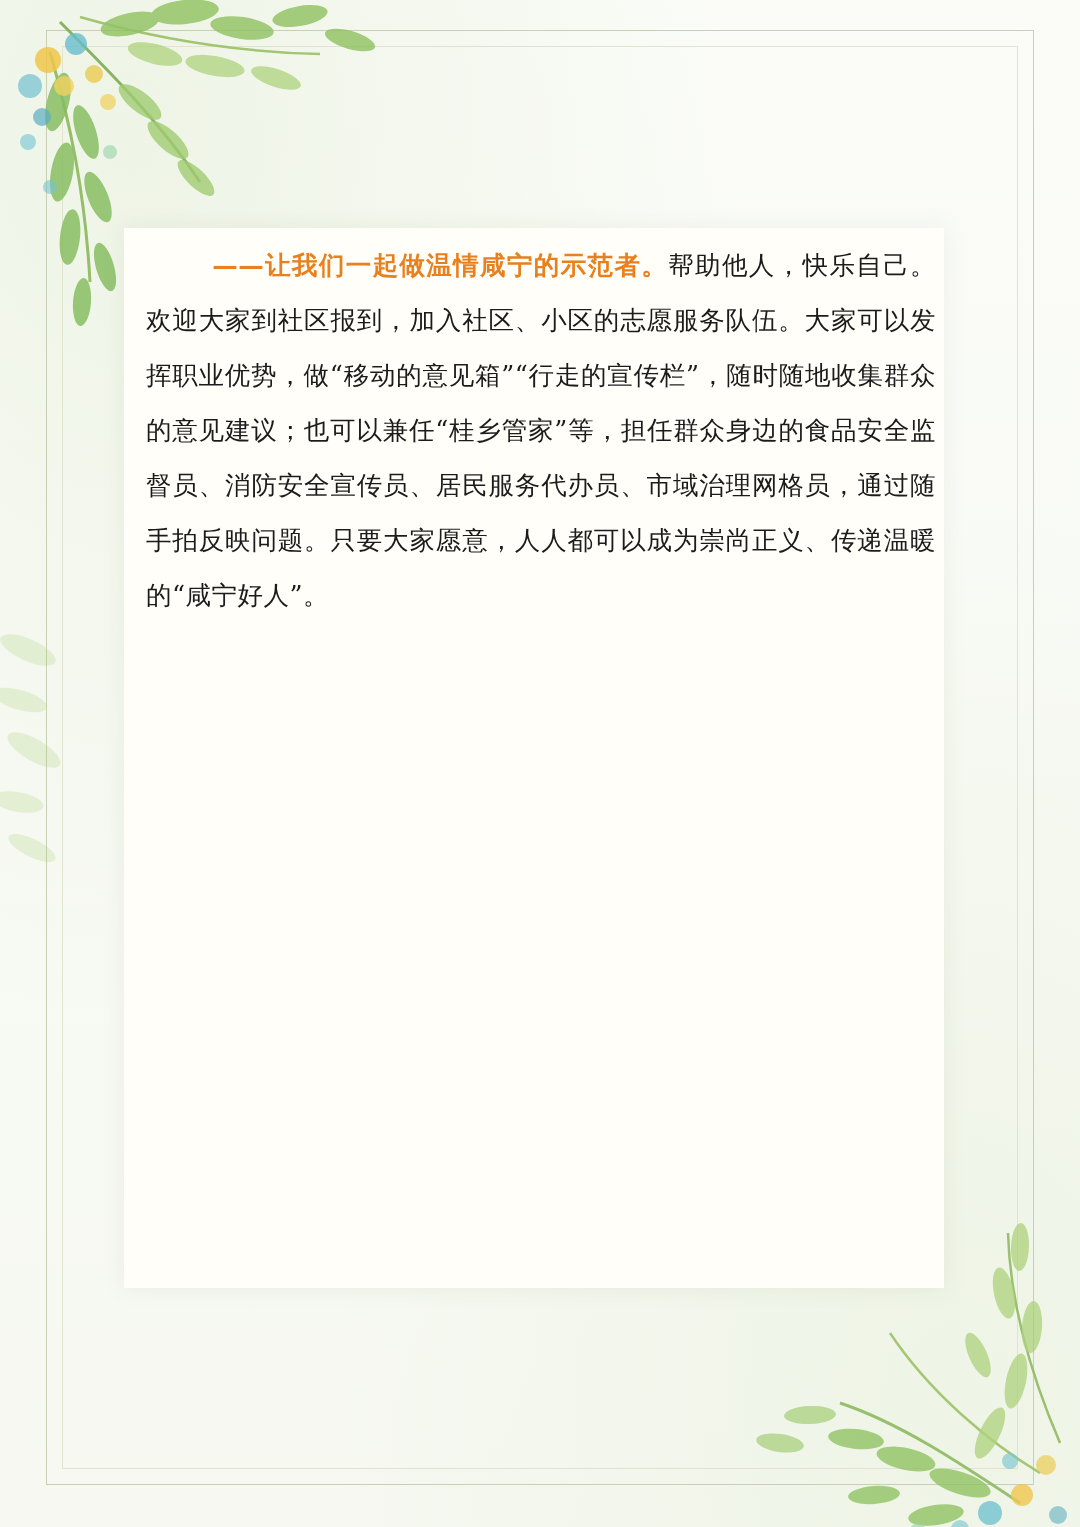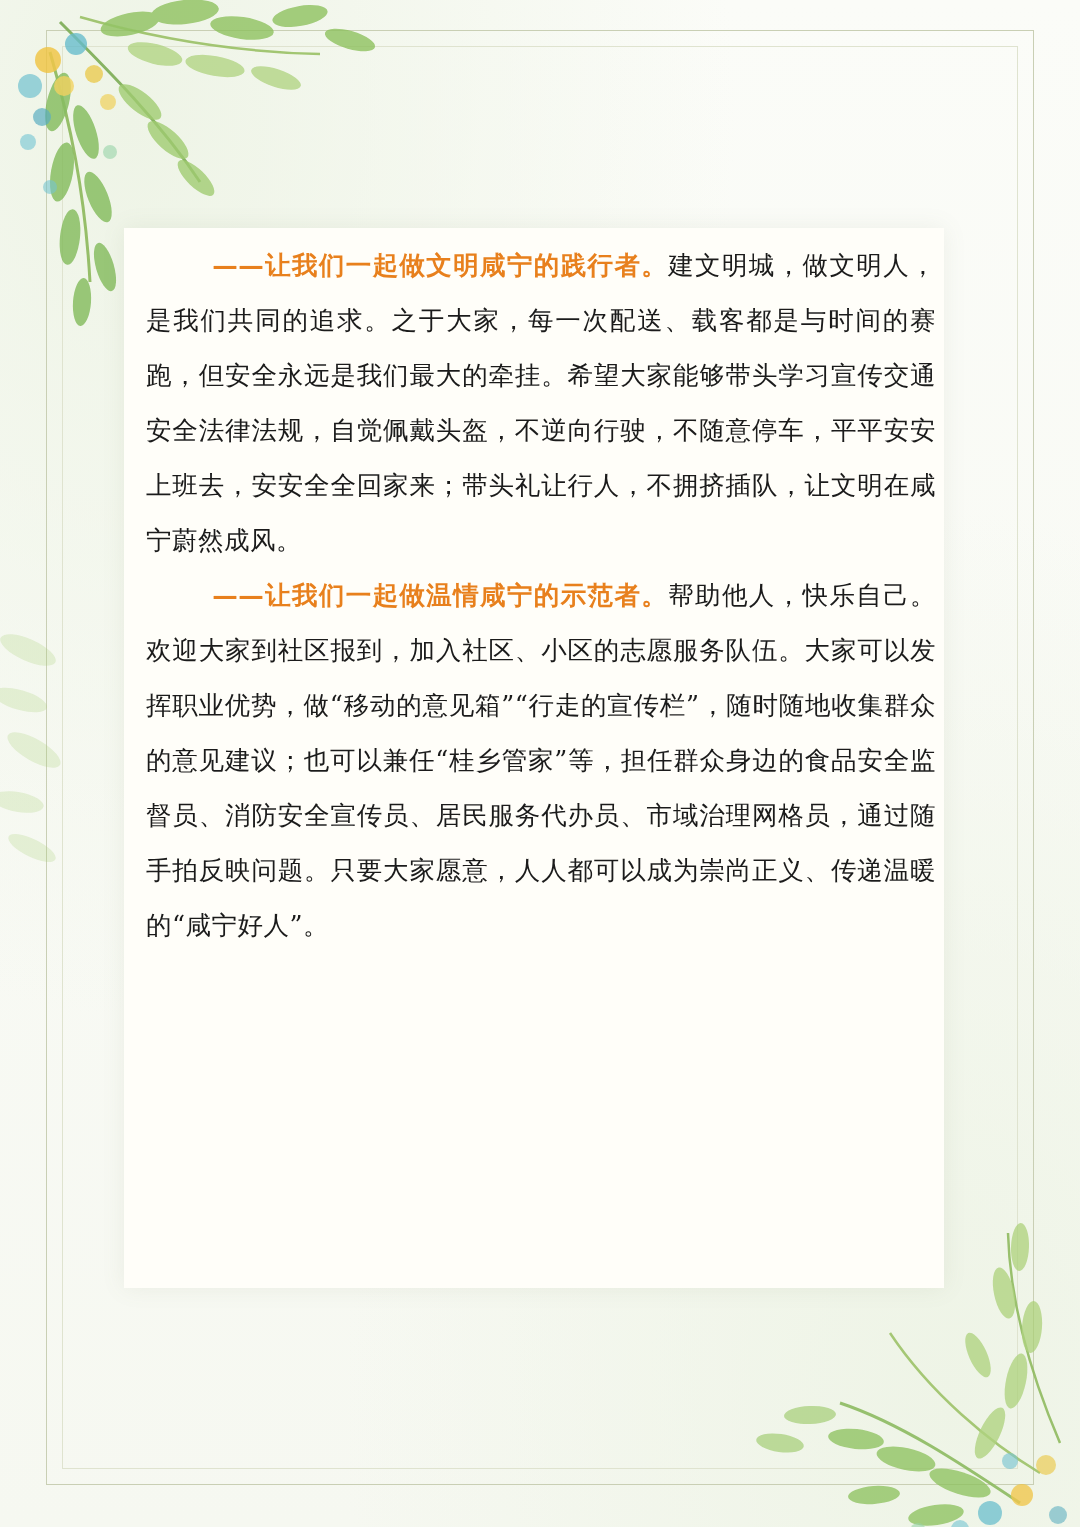--- a/index.html
+++ b/index.html
@@ -200,19 +200,18 @@
         <ellipse cx="34" cy="182" rx="26" ry="10" transform="rotate(10 34 182)"></ellipse>
         <ellipse cx="48" cy="228" rx="26" ry="9" transform="rotate(26 48 228)"></ellipse>
       </g>
     </svg>
   </div>
 
   <div class="paper"></div>
 
   <div class="body-text">
 
-    <p class="para indent"><span class="lead">——让我们一起做文明咸宁的践行者。</span><span>建文明城，做文明人，是我们共同的追求。之于大家，每一次配送、载客都是与时间的赛跑，但安全永远是我们最大的牵挂。希望大家能够带头学习宣传交通安全法律法规，自觉佩戴头盔，不逆向行驶，不随意停车，平平安安上班去，安安全全回家来；带头礼让行人，不拥挤插队，让文明在咸宁蔚然成风。</span></p>
 
     <p class="para indent"><span class="lead">——让我们一起做温情咸宁的示范者。</span><span>帮助他人，快乐自己。欢迎大家到社区报到，加入社区、小区的志愿服务队伍。大家可以发挥职业优势，做“移动的意见箱”“行走的宣传栏”，随时随地收集群众的意见建议；也可以兼任“桂乡管家”等，担任群众身边的食品安全监督员、消防安全宣传员、居民服务代办员、市域治理网格员，通过随手拍反映问题。只要大家愿意，人人都可以成为崇尚正义、传递温暖的“咸宁好人”。</span></p>
 
   </div>
 
 </div>
 
 </body></html>

